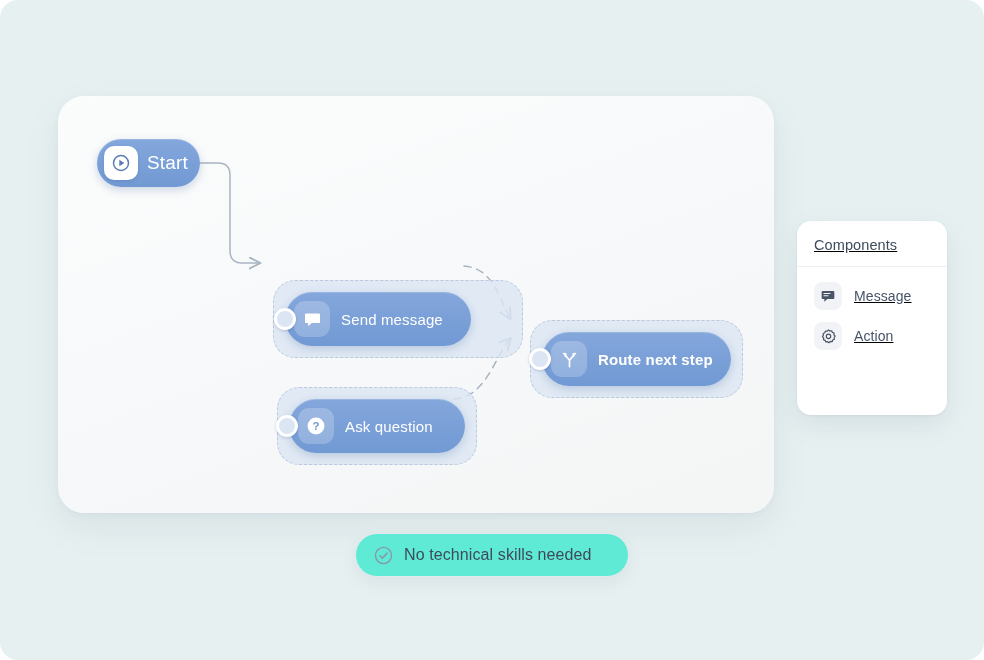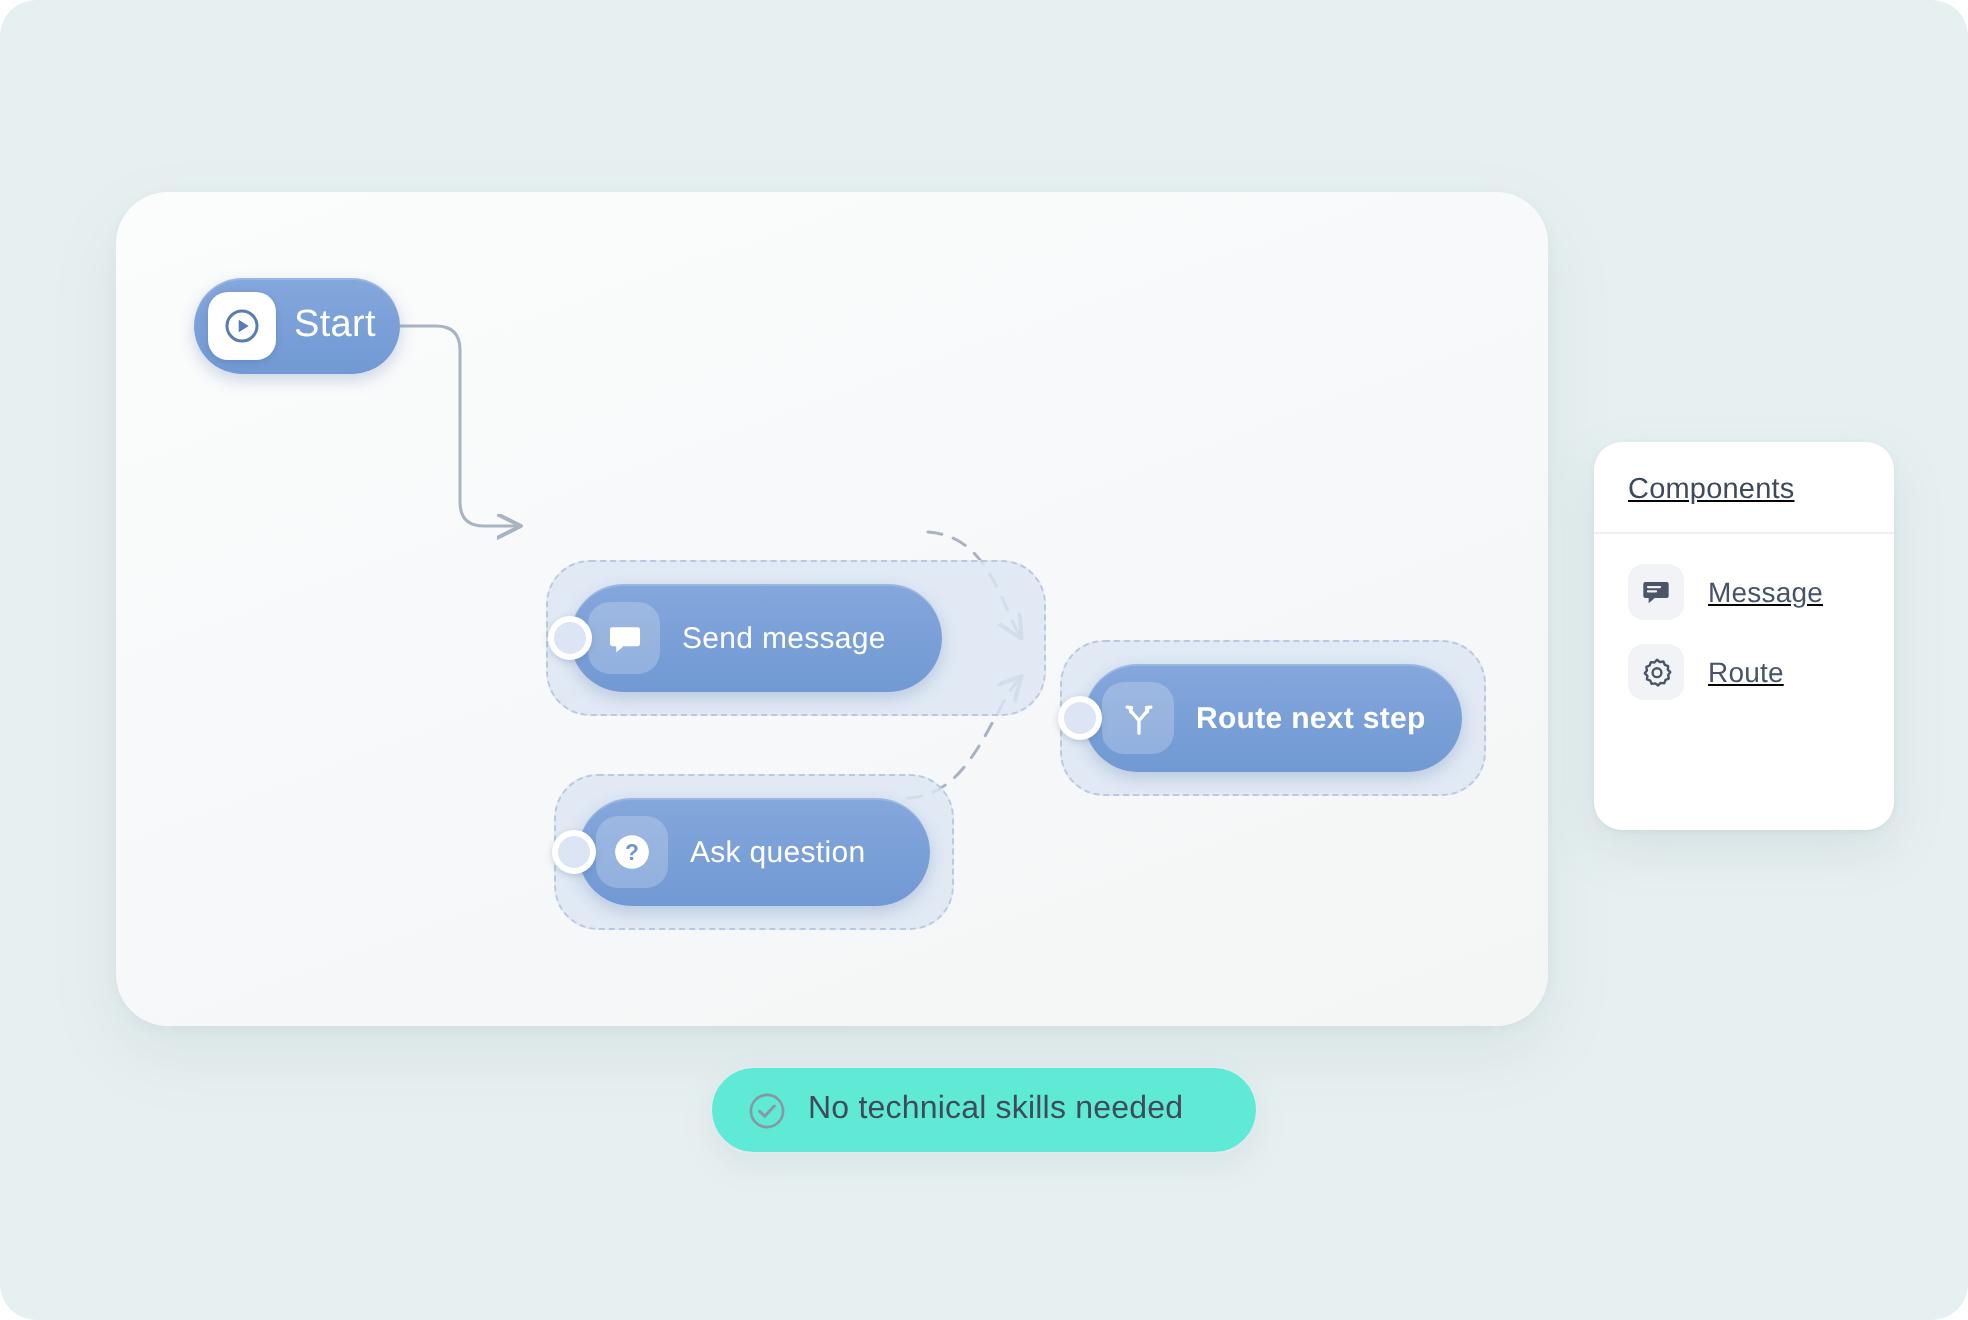--- a/index.html
+++ b/index.html
@@ -323,21 +323,21 @@
         <span class="component-icon">
           <svg width="17" height="17" viewBox="0 0 24 24">
             <path d="M12 2.6 L14 4.3 L16.5 3.9 L17.5 6.2 L19.9 7.1 L19.6 9.6
                      L21.4 11.4 L19.9 13.4 L20.3 15.9 L18 16.9 L17.1 19.3
                      L14.6 19 L12.8 20.8 L10.8 19.3 L8.3 19.7 L7.3 17.4
                      L4.9 16.5 L5.2 14 L3.4 12.2 L4.9 10.2 L4.5 7.7
                      L6.8 6.7 L7.7 4.3 L10.2 4.6 Z" fill="none" stroke="#4a5568" stroke-width="1.7" stroke-linejoin="round"></path>
             <circle cx="12" cy="11.8" r="3.1" fill="none" stroke="#4a5568" stroke-width="1.7"></circle>
           </svg>
         </span>
-        <span class="component-label">Route</span>
+        <span class="component-label">Action</span>
       </div>
 
     </div>
   </div>
 
   <div id="bottom-badge">
     <span style="display:flex;align-items:center;">
       <svg width="21" height="21" viewBox="0 0 24 24">
         <circle cx="12" cy="12" r="9.2" fill="none" stroke="#8a96a6" stroke-width="1.5"></circle>
         <path d="M7.8 12.2 L10.7 15 L16.2 9.2" fill="none" stroke="#8a96a6" stroke-width="1.7" stroke-linecap="round" stroke-linejoin="round"></path>

